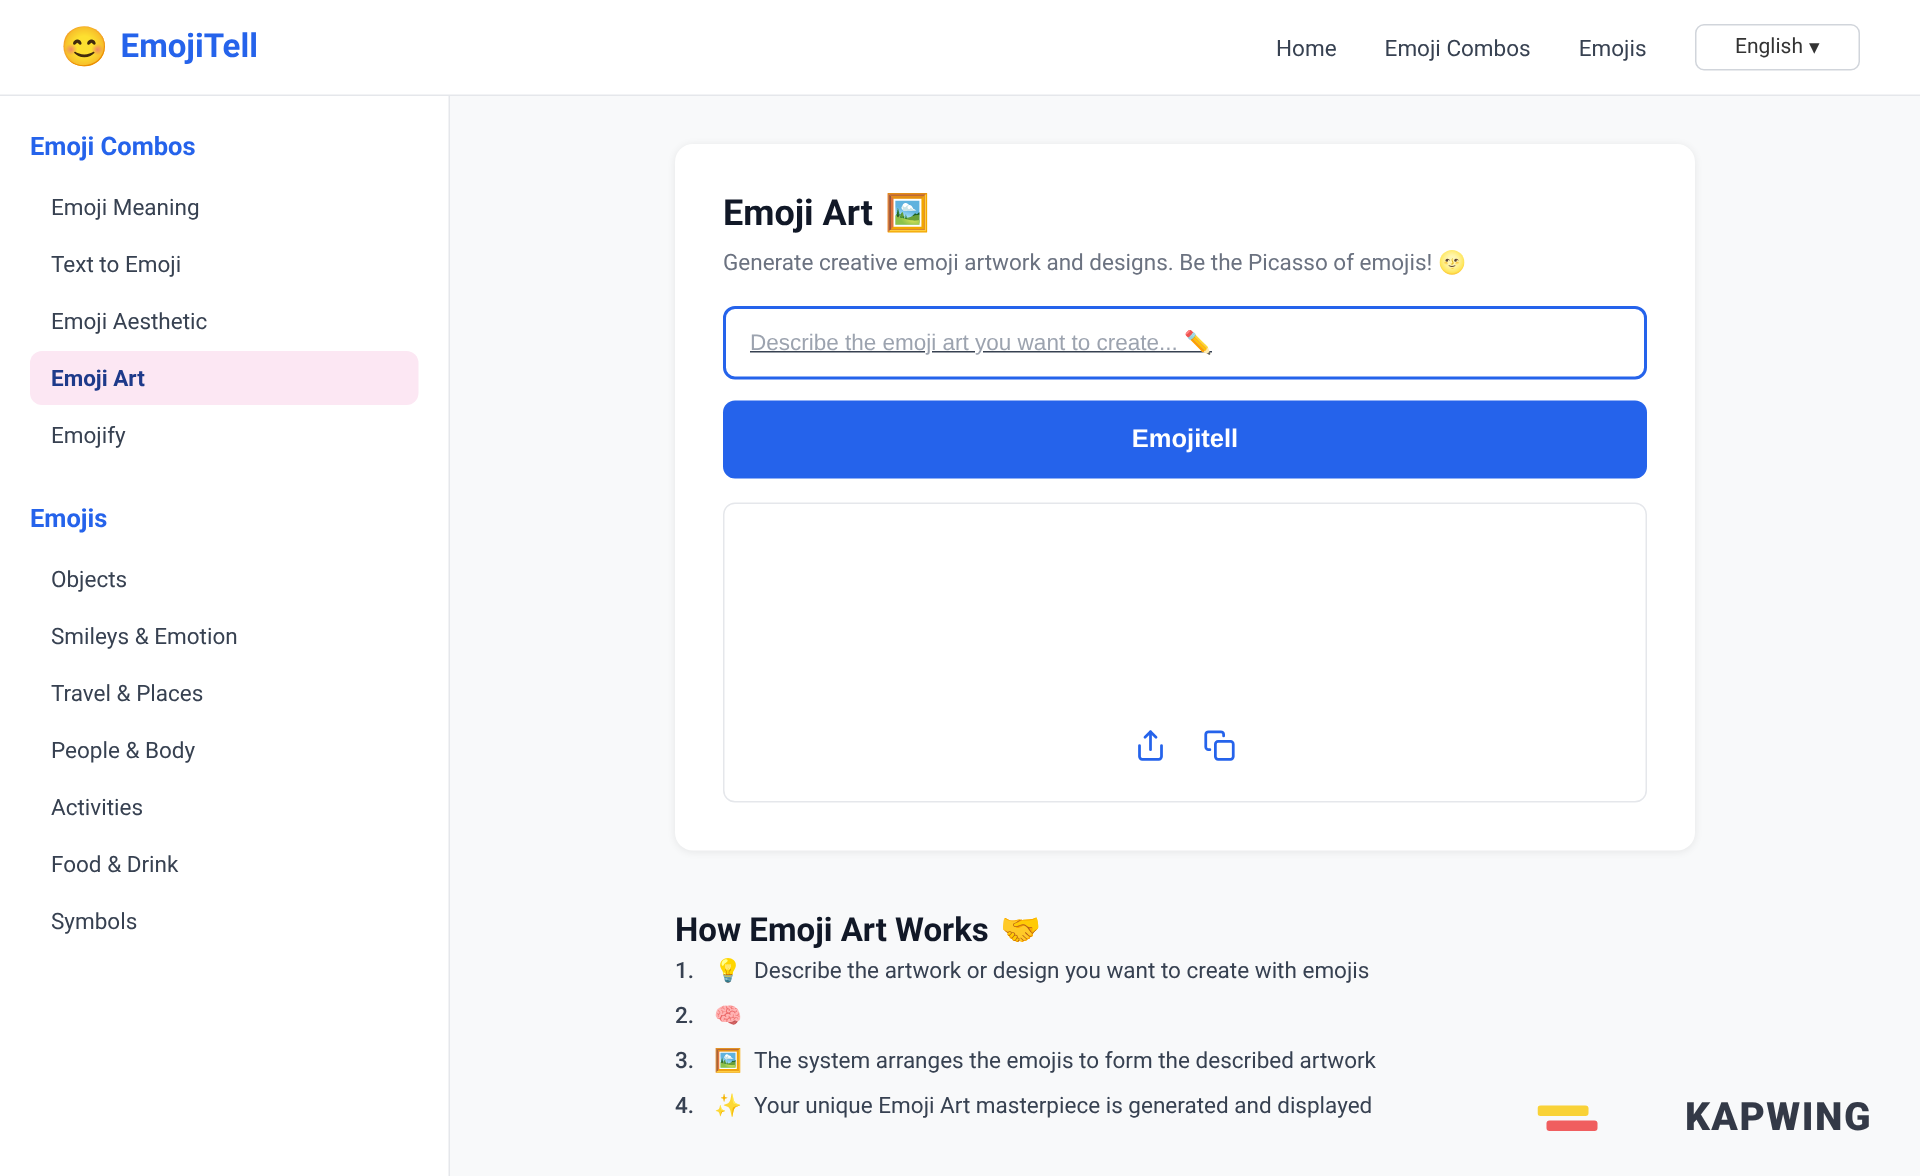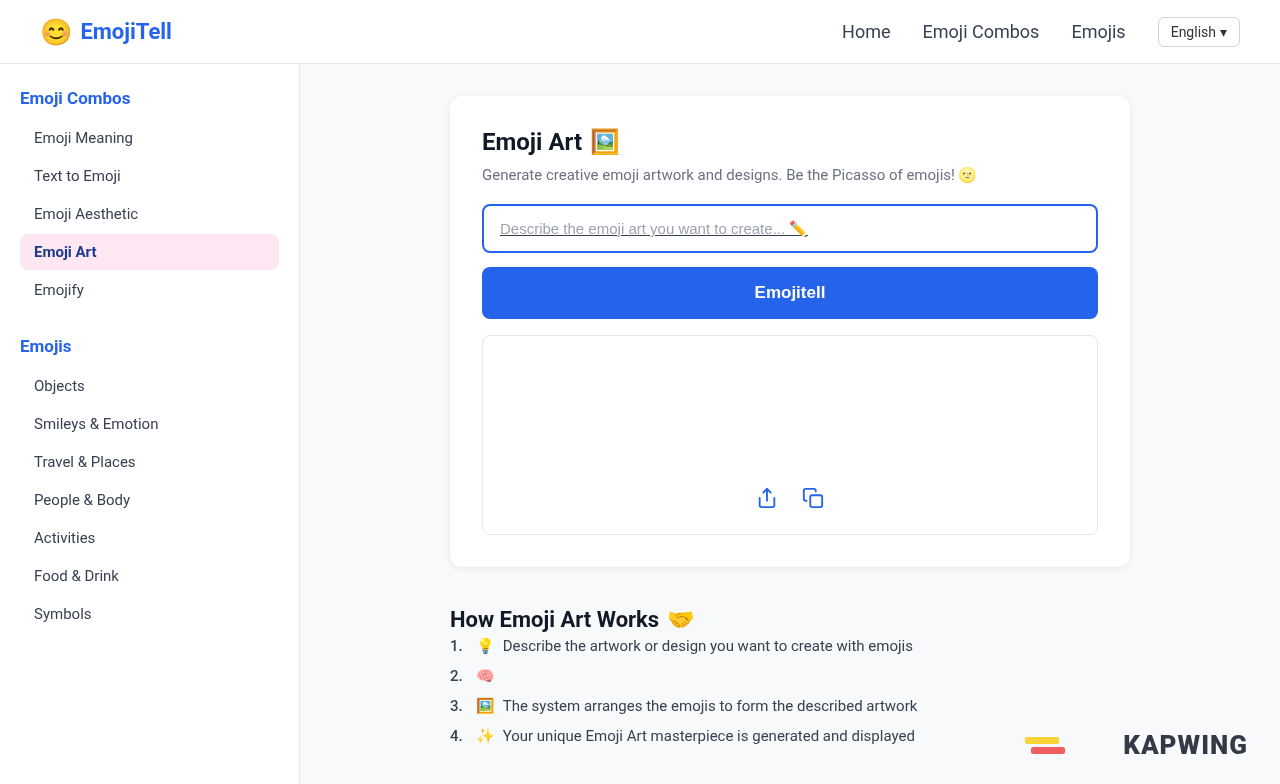--- a/index.html
+++ b/index.html
@@ -31,32 +31,32 @@
     }
     .navbar-logo-icon {
       font-size: 26px;
     }
     .navbar-links {
       display: flex;
       align-items: center;
       gap: 32px;
     }
     .navbar-link {
-      font-size: 18px;
+      font-size: 15px;
       color: #374151;
       text-decoration: none;
       cursor: pointer;
     }
     .lang-selector {
       display: flex;
       align-items: flex-start;
       gap: 4px;
       border: 1px solid #d1d5db;
       border-radius: 6px;
-      padding: 6px 12px;
+      padding: 6px 26px;
       font-size: 14px;
       cursor: pointer;
       background: #fff;
     }
 
     
     .page-layout {
       display: flex;
       min-height: calc(784px - 64px);
     }

